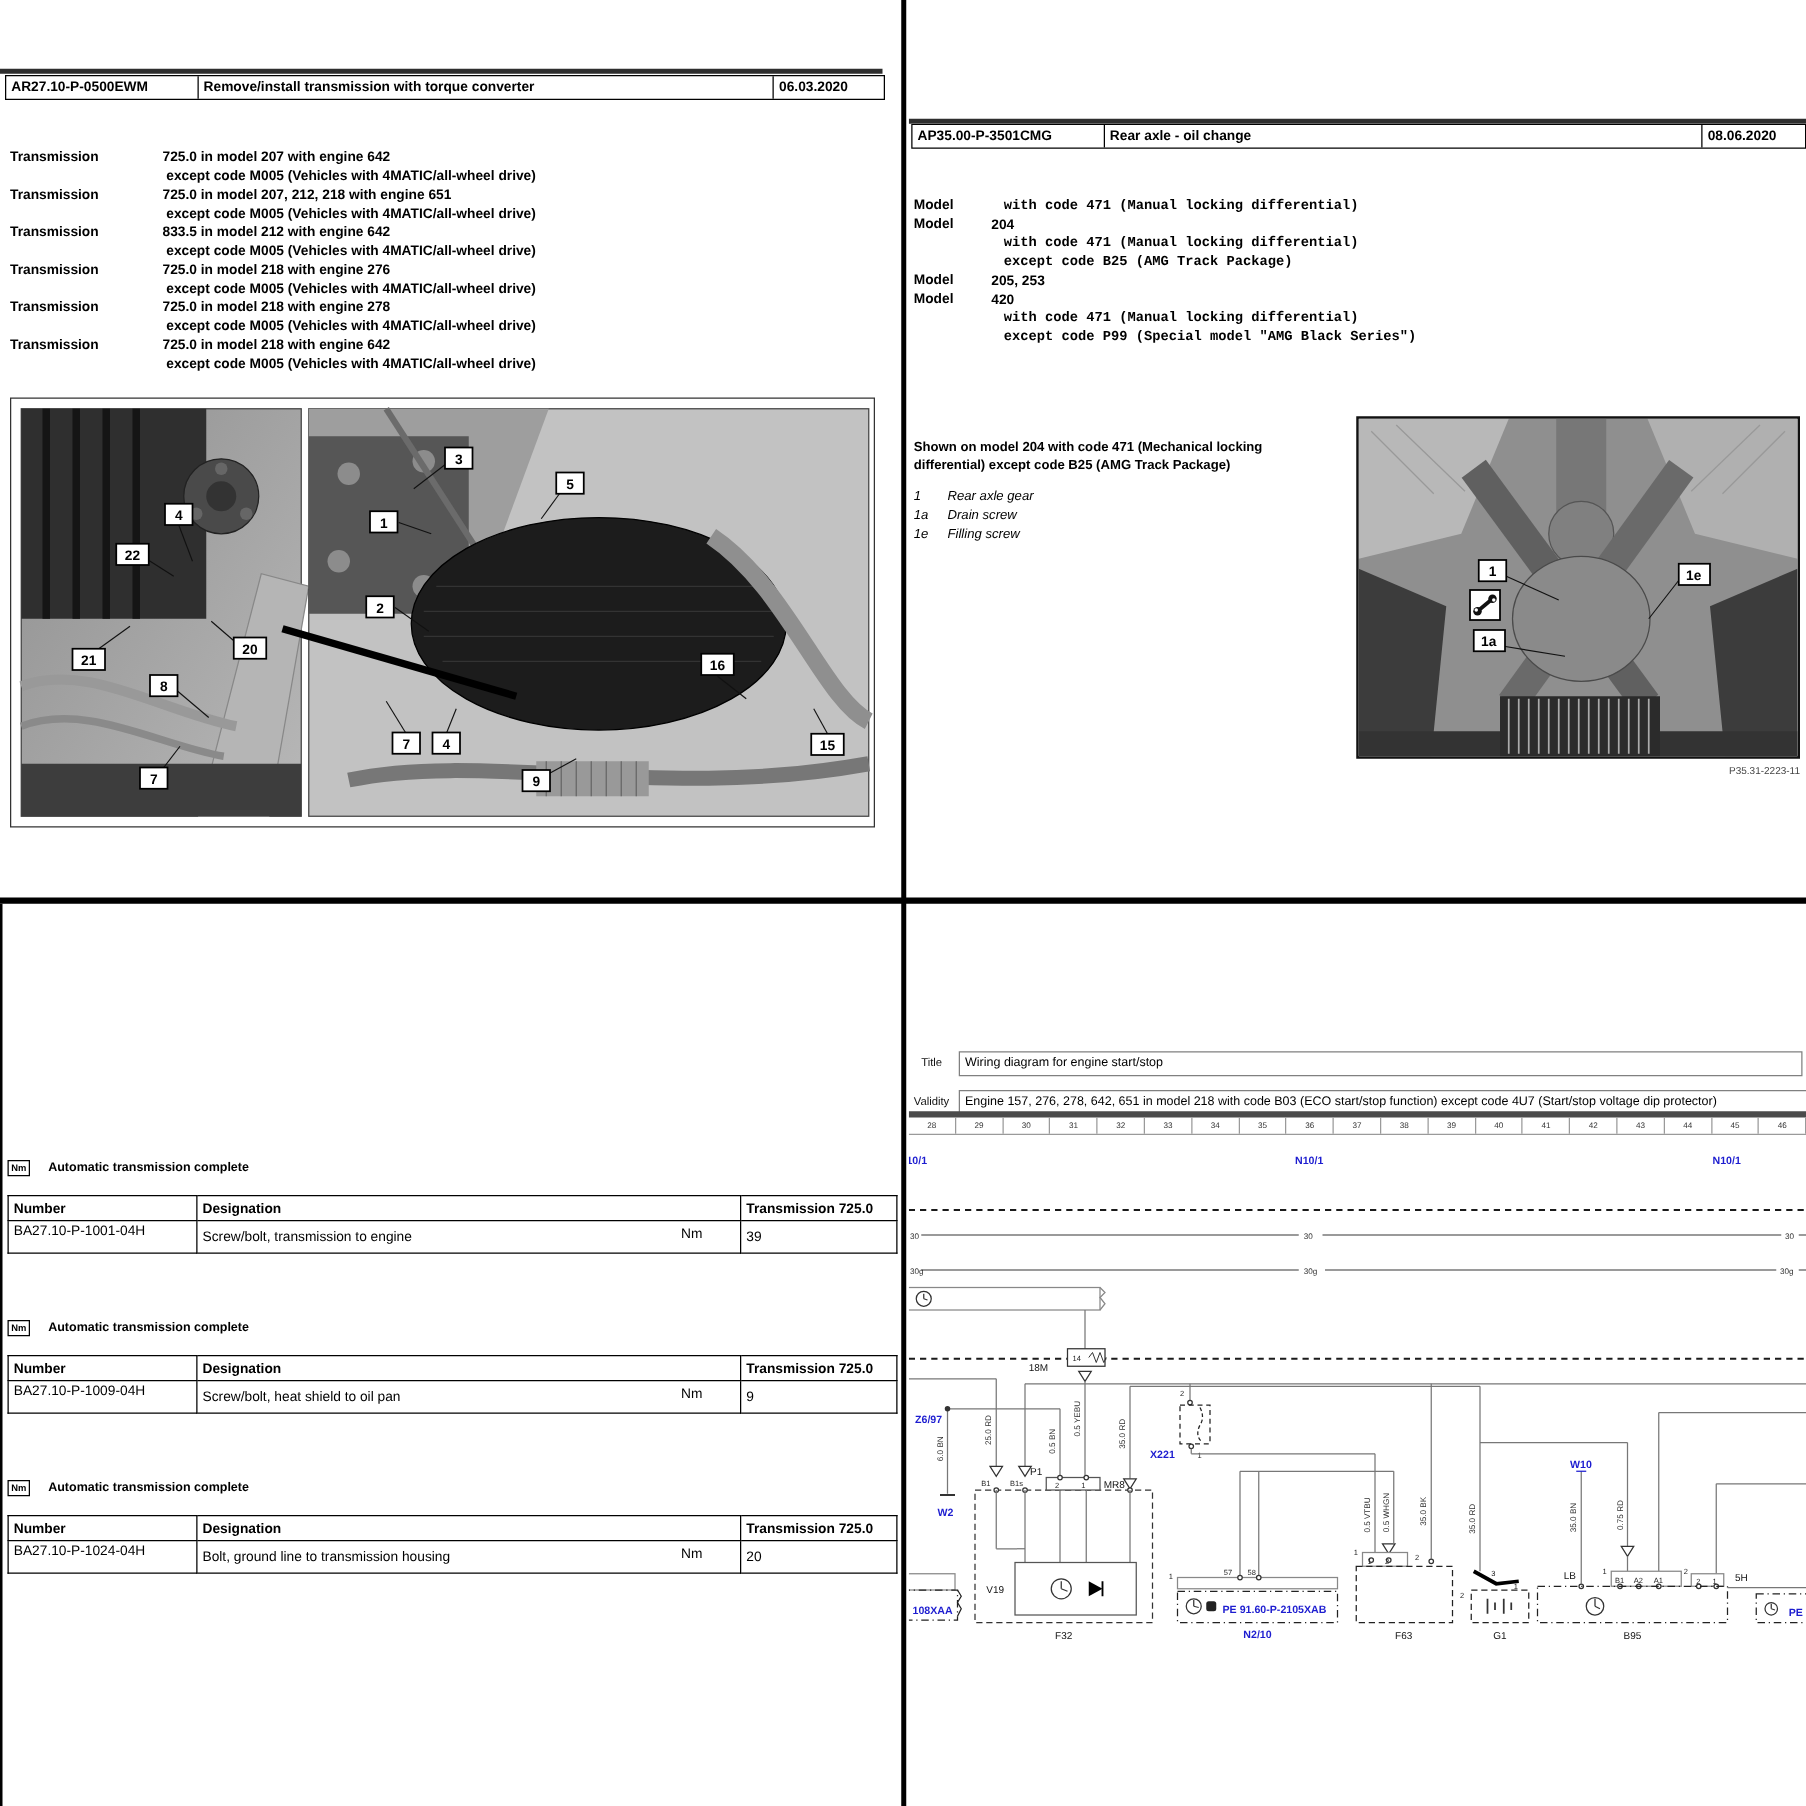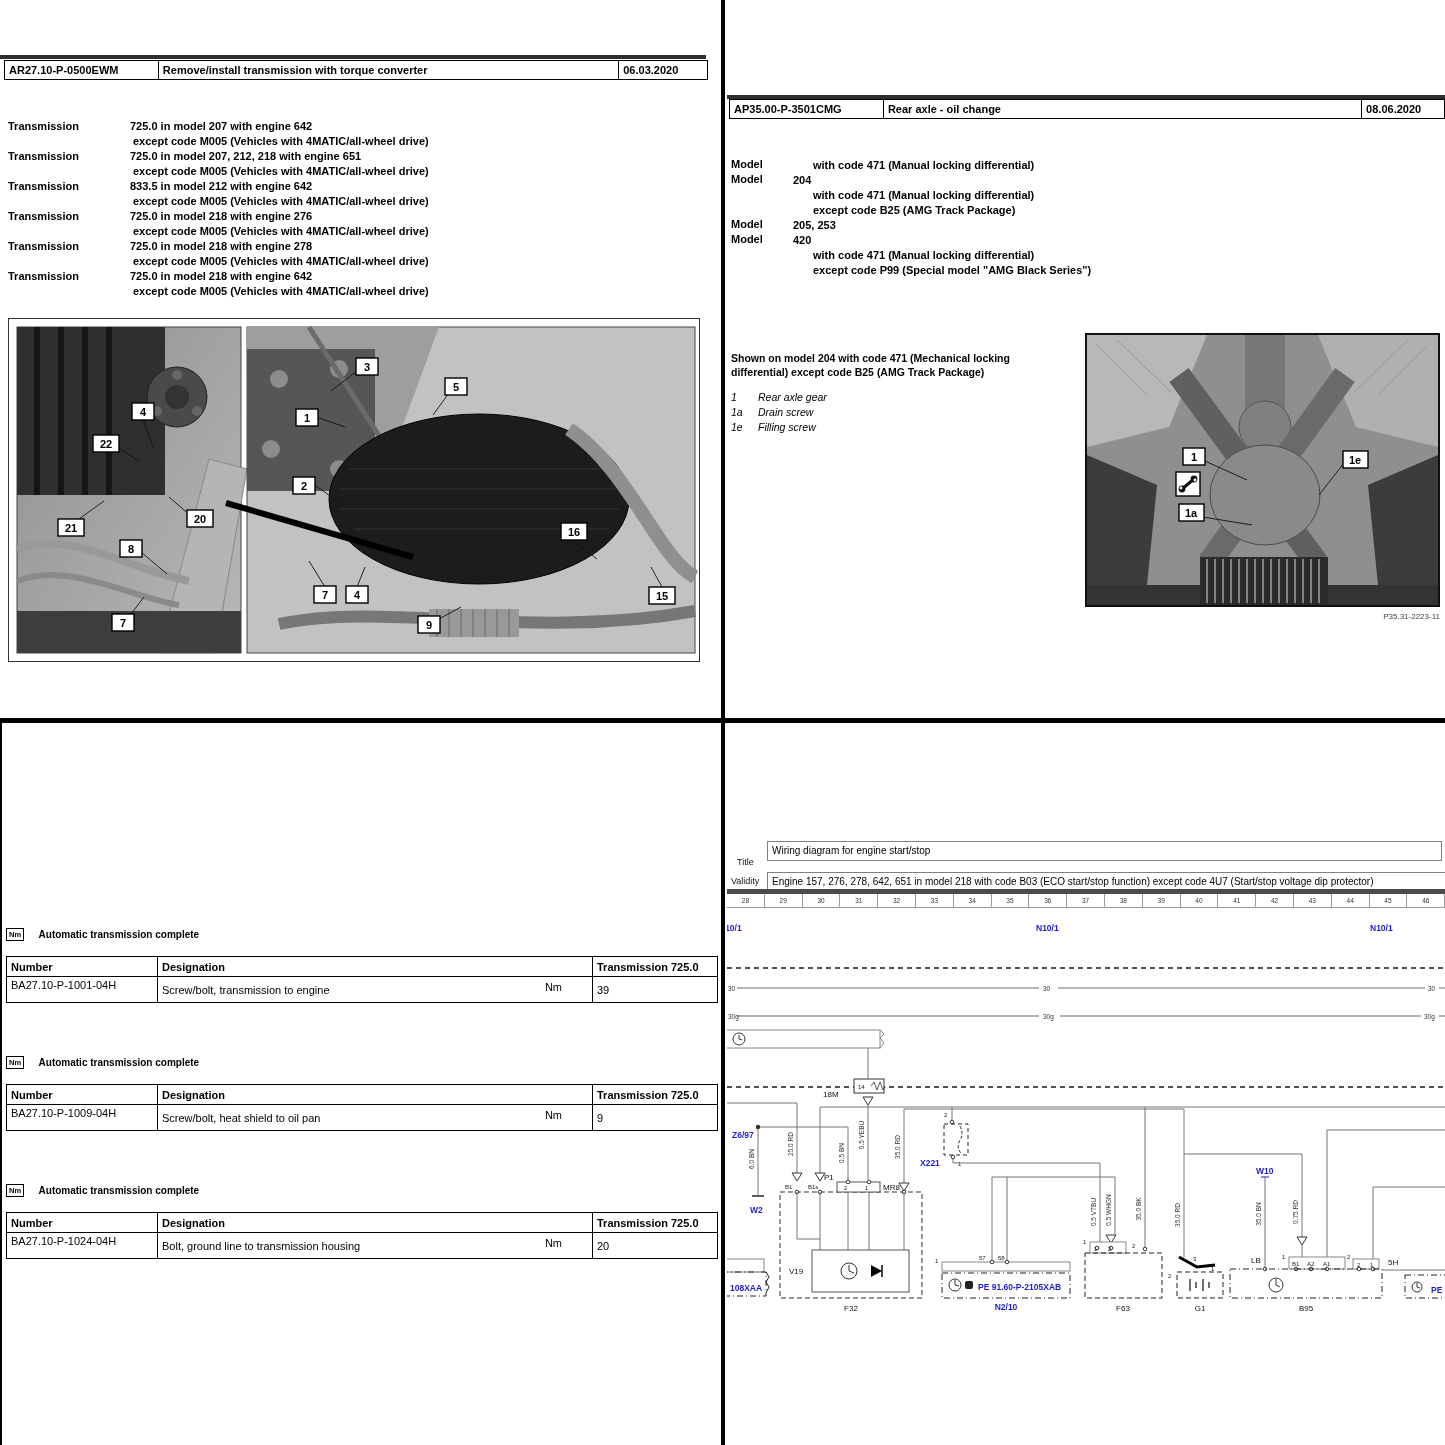--- a/index.html
+++ b/index.html
@@ -18,21 +18,21 @@
                 padding-left:4px;white-space:nowrap;overflow:hidden;}
   .htable .cell:last-child{border-right:none;}
   
   .tl-entry{position:relative;height:30px;font-size:11px;font-weight:bold;}
   .tl-entry .lbl{position:absolute;left:8px;top:0;}
   .tl-entry .l1{position:absolute;left:130px;top:0;white-space:nowrap;}
   .tl-entry .l2{position:absolute;left:133px;top:15px;white-space:nowrap;}
   .tr-entry{position:relative;font-size:11px;font-weight:bold;}
   .tr-entry .lbl{position:absolute;left:4px;top:0;}
   .tr-entry .lines{margin-left:66px;line-height:15px;}
-  .tr-entry .lines .ind{margin-left:20px;}
+  .tr-entry .lines .ind{margin-left:10px;font-family:Liberation Mono, monospace;}
   .shown-note{position:absolute;left:4px;top:351px;width:312px;font-size:10.5px;font-weight:bold;line-height:14px;}
   .leg-row{position:relative;height:15px;font-size:10.5px;font-style:italic;}
   .leg-row .k{position:absolute;left:4px;}
   .leg-row .v{position:absolute;left:31px;}
   .fig-num{position:absolute;left:560px;top:612px;width:153px;text-align:right;font-size:8px;color:#444;}
   
   .photo-frame{position:absolute;border:1px solid #333;background:#fff;}
   .photo-frame2{position:absolute;border:2px solid #111;background:#fff;}
   
   #bl-sections{position:absolute;left:4px;top:205px;width:710px;}
@@ -435,21 +435,21 @@
             <td class="des"><span>Bolt, ground line to transmission housing</span><span class="unit">Nm</span></td>
             <td>20</td>
           </tr>
         </tbody>
           </table>
       </div>
       </div>
   </div>
 
   <div class="quad" style="left:727px;top:723px;width:718px;height:722px;">
-    <div class="fld-lab" style="left:10px;top:134px;text-align:center;">Title</div>
+    <div class="fld-lab" style="left:10px;top:122px;text-align:center;">Title</div>
     <div class="fld" style="left:40px;top:118px;width:669px;height:17px;">Wiring diagram for engine start/stop</div>
     <div class="fld-lab" style="left:4px;top:153px;">Validity</div>
     <div class="fld" style="left:40px;top:149px;width:673px;height:18px;">Engine 157, 276, 278, 642, 651 in model 218 with code B03 (ECO start/stop function) except code 4U7 (Start/stop voltage dip protector)</div>
     <div class="ruler-bar"></div>
     <div class="ruler">
 
     <div class="rcell">28</div>
         <div class="rcell">29</div>
         <div class="rcell">30</div>
         <div class="rcell">31</div>

